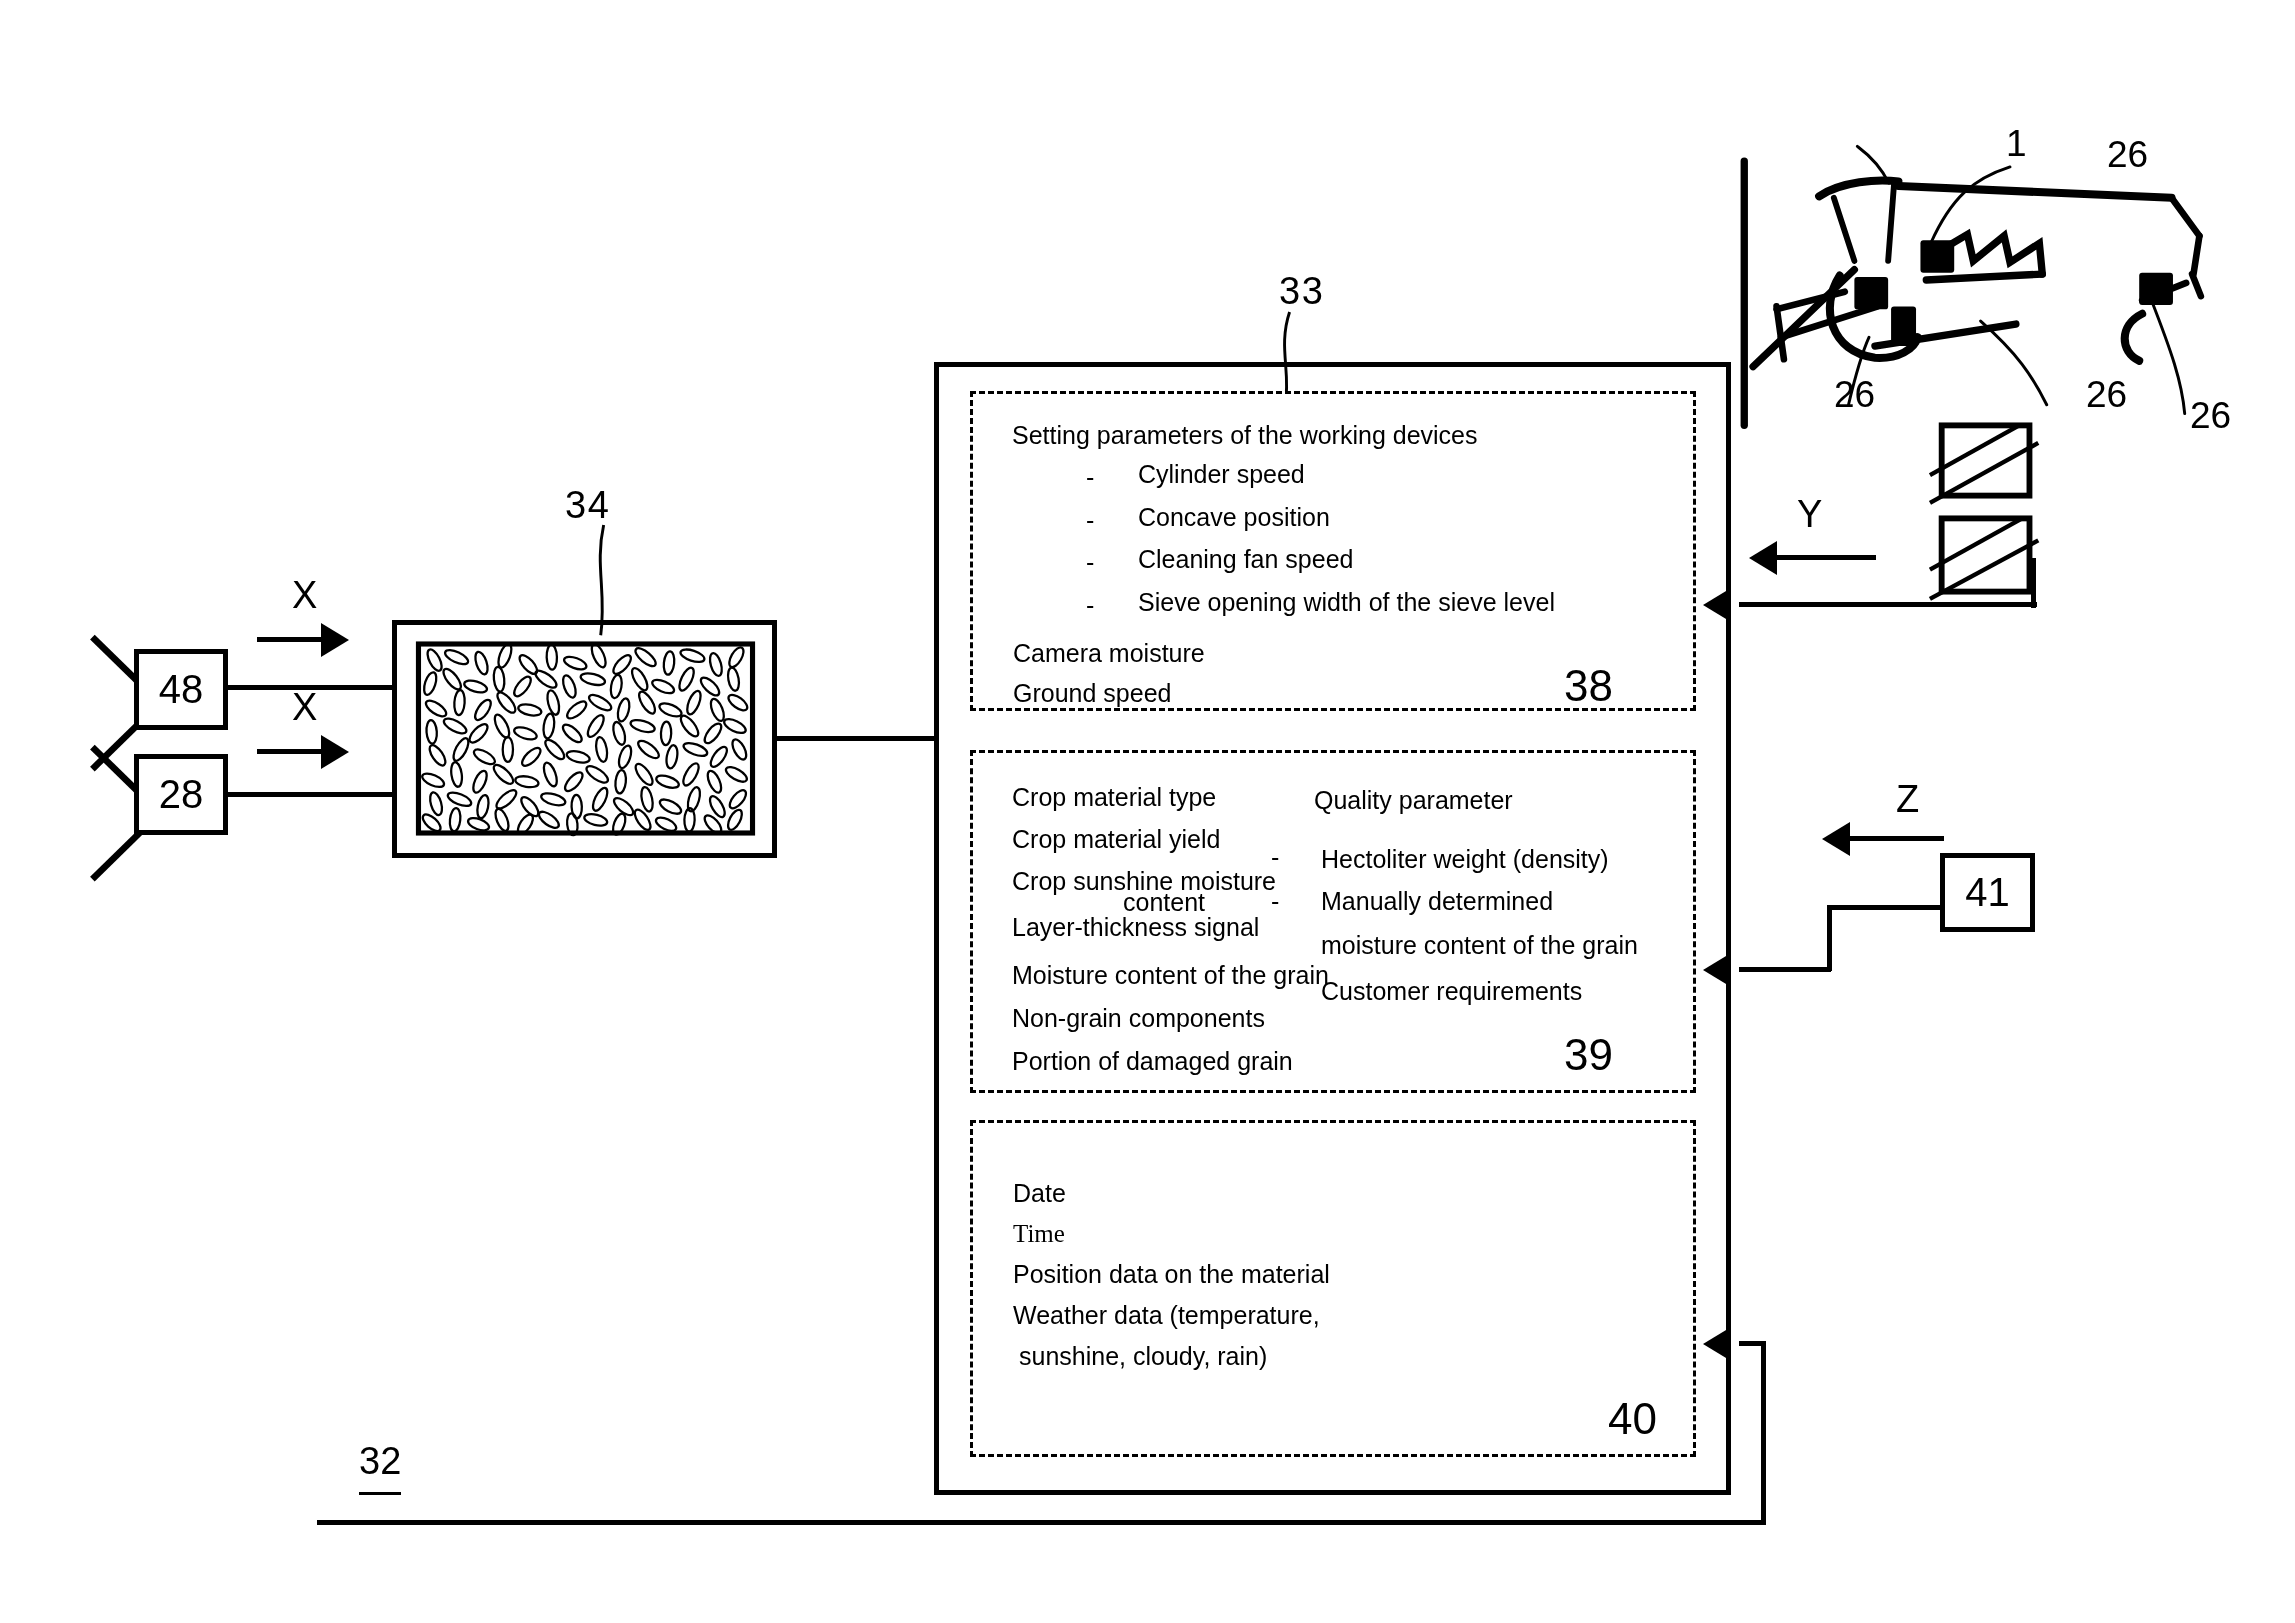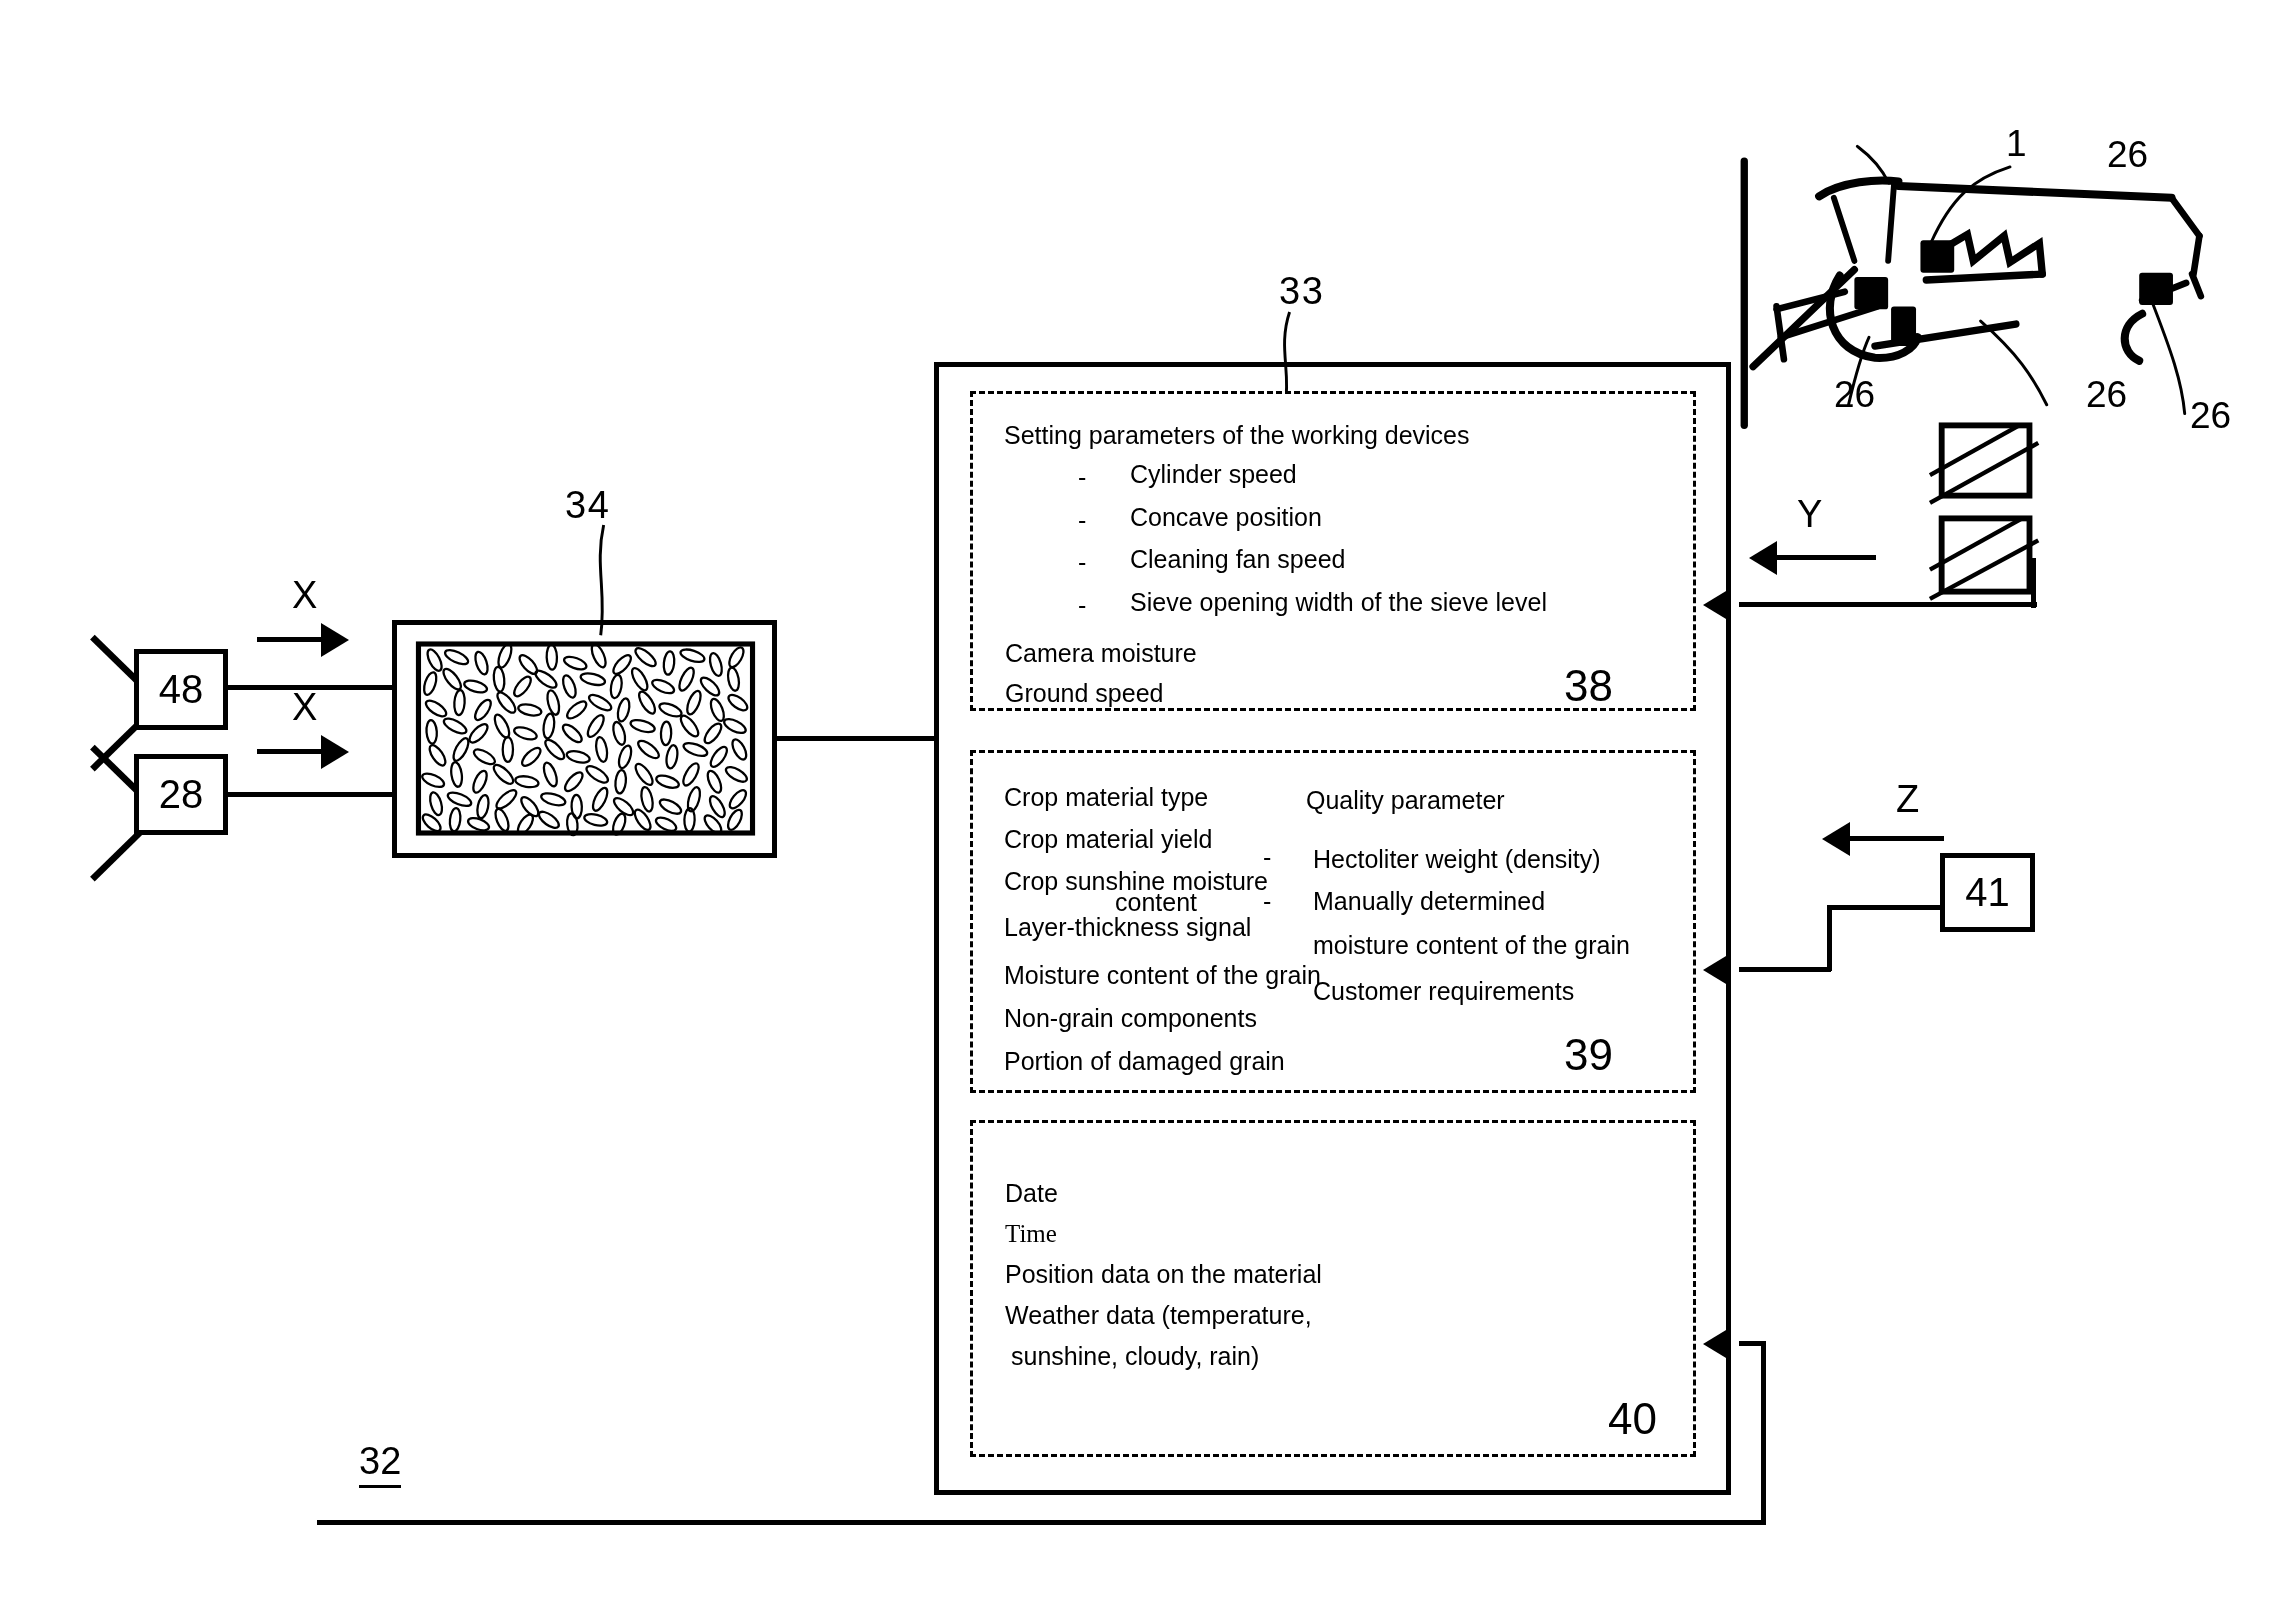--- a/index.html
+++ b/index.html
@@ -4,37 +4,37 @@
 <style>
   html,body{margin:0;padding:0;background:#fff;}
   body{width:2295px;height:1624px;position:relative;overflow:hidden;
        font-family:"Liberation Sans","DejaVu Sans",sans-serif;color:#000;}
   .abs{position:absolute;}
   .lbl{position:absolute;white-space:nowrap;}
 
   
   .num{font-size:38px;letter-spacing:1.5px;}
   .num-sm{font-size:37px;}
-  .num-ul{font-size:38px;border-bottom:3.7px solid #000;padding-bottom:2px;}
+  .num-ul{font-size:38px;border-bottom:3.7px solid #000;padding-bottom:9px;}
 
   
   .hline{position:absolute;background:#000;height:5.1px;}
   .vline{position:absolute;background:#000;width:5.1px;}
 
   
   .solidbox{position:absolute;border:5.1px solid #000;background:#fff;box-sizing:border-box;}
   .dashbox{position:absolute;border:3.7px dashed #000;background:#fff;box-sizing:border-box;}
 
   .sensorbox{position:absolute;border:5.1px solid #000;background:#fff;box-sizing:border-box;
              display:flex;align-items:center;justify-content:center;font-size:40px;}
 
   .boxnum{position:absolute;font-size:44px;}
 
   
-  .txt{position:absolute;font-size:25px;white-space:nowrap;line-height:1.0;}
+  .txt{position:absolute;font-size:25px;white-space:nowrap;line-height:1.0;margin-left:8px;}
 
   
   .arrowL{position:absolute;width:0;height:0;
      border-top:17px solid transparent;border-bottom:17px solid transparent;
      border-right:28px solid #000;}
   .arrowR{position:absolute;width:0;height:0;
      border-top:17px solid transparent;border-bottom:17px solid transparent;
      border-left:28px solid #000;}
 
   svg{position:absolute;overflow:visible;}

